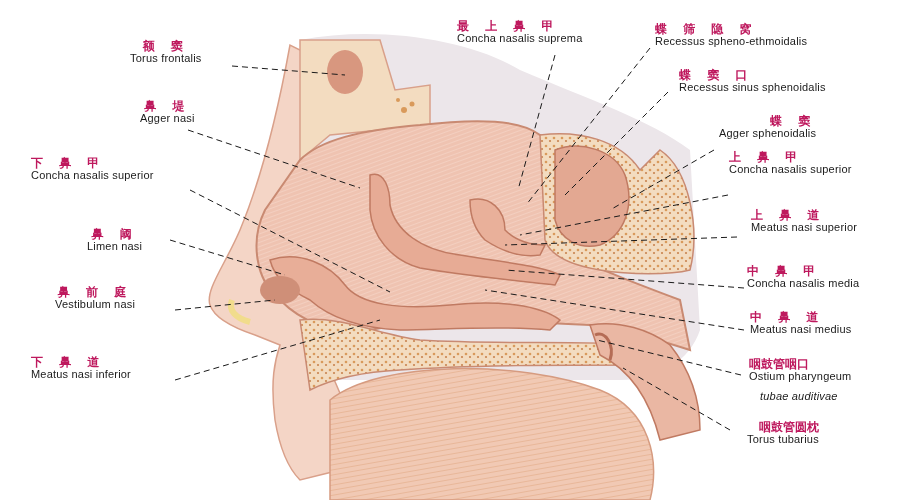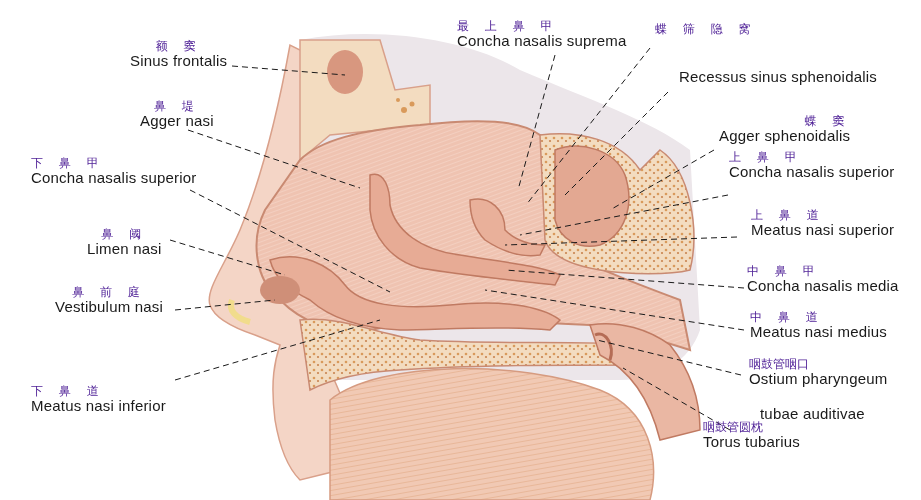--- a/index.html
+++ b/index.html
@@ -1,19 +1,19 @@
 <!DOCTYPE html>
 <html><head>
 <meta charset="utf-8">
 <style>
   html, body { margin:0; padding:0; background:#ffffff; }
   body { width:921px; height:500px; position:relative; overflow:hidden; font-family:"Liberation Sans", sans-serif; }
   .label { position:absolute; color:#1a1a1a; line-height:1.05; white-space:nowrap; }
-  .label .zh { font-family:"DejaVu Serif", serif; font-size:12px; letter-spacing:6px; color:#4c1d95; }
-  .label .en { font-size:15px; letter-spacing:0.2px; }
+  .label .zh { font-family:"DejaVu Serif", serif; font-size:12px; letter-spacing:6px; color:#be185d;font-weight:bold; }
+  .label .en { font-size:11px; letter-spacing:0.2px; }
   .label.center { text-align:center; }
   svg.illus { position:absolute; left:0; top:0; }
 </style>
 </head>
 <body>
 
 <svg class="illus" width="921" height="500" viewBox="0 0 921 500">
   <defs>
     <pattern id="bonePat" width="8" height="8" patternUnits="userSpaceOnUse">
       <rect width="8" height="8" fill="#f3dcc0"></rect>
@@ -91,52 +91,54 @@
     <line x1="737" y1="237" x2="505" y2="245"></line>
     <line x1="744" y1="288" x2="505" y2="270"></line>
     <line x1="744" y1="330" x2="485" y2="290"></line>
     <line x1="741" y1="375" x2="597" y2="340"></line>
     <line x1="730" y1="430" x2="623" y2="368"></line>
   </g>
 </svg>
 
 <div class="label center" style="left:130px; top:40px;">
   <div class="zh">额 窦</div>
-  <div class="en">Sinus frontalis</div>
+  <div class="en">Torus frontalis</div>
 </div>
 <div class="label center" style="left:104px; top:100px;margin-left:36px;">
   <div class="zh">鼻 堤</div>
   <div class="en">Agger nasi</div>
 </div>
 <div class="label" style="left:31px; top:157px;">
   <div class="zh">下 鼻 甲</div>
   <div class="en">Concha nasalis superior</div>
 </div>
 <div class="label center" style="left:87px; top:215px;margin-top:13px;">
   <div class="zh">鼻 阈</div>
   <div class="en">Limen nasi</div>
 </div>
 <div class="label center" style="left:55px; top:286px;">
   <div class="zh">鼻 前 庭</div>
   <div class="en">Vestibulum nasi</div>
 </div>
-<div class="label" style="left:31px; top:356px;margin-top:29px;">
+<div class="label" style="left:31px; top:356px;">
   <div class="zh">下 鼻 道</div>
   <div class="en">Meatus nasi inferior</div>
 </div>
 
 <div class="label" style="left:457px; top:20px;">
   <div class="zh">最 上 鼻 甲</div>
   <div class="en">Concha nasalis suprema</div>
 </div>
 
 <div class="label" style="left:655px; top:23px;">
   <div class="zh">蝶 筛 隐 窝</div>
+  <div class="en">Recessus spheno-ethmoidalis</div>
 </div>
 <div class="label" style="left:679px; top:69px;">
+  <div class="zh">蝶 窦 口</div>
   <div class="en">Recessus sinus sphenoidalis</div>
 </div>
 <div class="label" style="left:719px; top:115px;text-align:right;">
   <div class="zh">蝶 窦</div>
   <div class="en">Agger sphenoidalis</div>
 </div>
 <div class="label" style="left:729px; top:151px;">
   <div class="zh">上 鼻 甲</div>
   <div class="en">Concha nasalis superior</div>
 </div>
@@ -148,18 +150,18 @@
   <div class="zh">中 鼻 甲</div>
   <div class="en">Concha nasalis media</div>
 </div>
 <div class="label" style="left:750px; top:311px;">
   <div class="zh">中 鼻 道</div>
   <div class="en">Meatus nasi medius</div>
 </div>
 <div class="label" style="left:749px; top:358px;">
   <div class="zh" style="letter-spacing:0;">咽鼓管咽口</div>
   <div class="en">Ostium pharyngeum</div>
-  <div class="en" style="margin-top:20px; padding-left:11px;">tubae auditivae</div>
+  <div class="en" style="margin-top:9px; padding-left:11px;font-style:italic;">tubae auditivae</div>
 </div>
-<div class="label" style="left:703px; top:421px;">
+<div class="label" style="left:747px; top:421px;text-align:right;">
   <div class="zh" style="letter-spacing:0;">咽鼓管圆枕</div>
   <div class="en">Torus tubarius</div>
 </div>
 
 </body></html>

